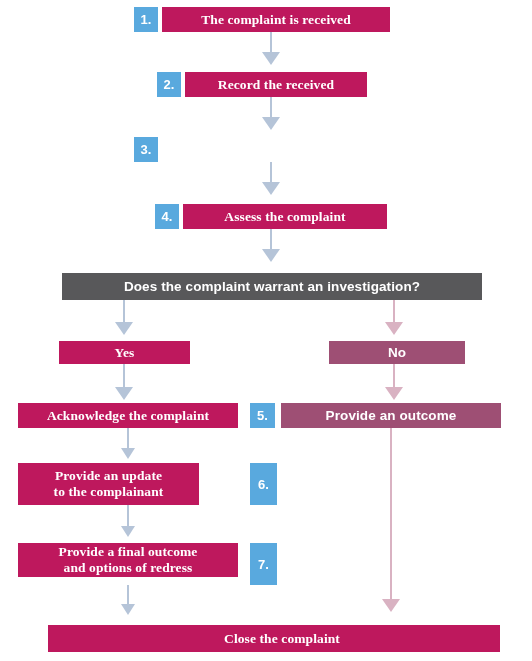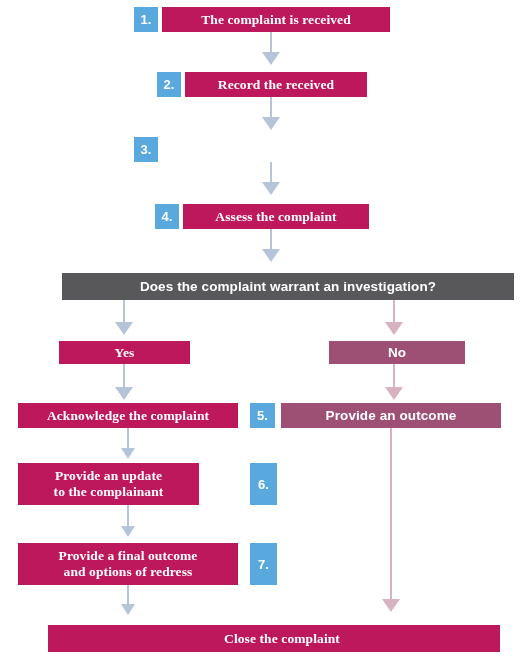--- a/index.html
+++ b/index.html
@@ -85,26 +85,26 @@
 
   <div class="conn conn-blue" style="left:270px; top:97px; width:2px; height:22px;"></div>
   <div class="arrow arrow-blue" style="left:262px; top:117px;"></div>
 
   <div class="badge" style="left:134px; top:137px; width:24px; height:25px;">3.</div>
 
   <div class="conn conn-blue" style="left:270px; top:162px; width:2px; height:22px;"></div>
   <div class="arrow arrow-blue" style="left:262px; top:182px;"></div>
 
   <div class="badge" style="left:155px; top:204px; width:24px; height:25px;">4.</div>
-  <div class="node box-blue" style="left:183px; top:204px; width:186px; height:25px;">Assess the complaint</div>
+  <div class="node box-blue" style="left:183px; top:204px; width:204px; height:25px;">Assess the complaint</div>
 
   <div class="conn conn-blue" style="left:270px; top:229px; width:2px; height:22px;"></div>
   <div class="arrow arrow-blue" style="left:262px; top:249px;"></div>
 
-  <div class="node box-gray" style="left:62px; top:273px; width:452px; height:27px; font-size:13.5px;">Does the complaint warrant an investigation?</div>
+  <div class="node box-gray" style="left:62px; top:273px; width:420px; height:27px; font-size:13.5px;">Does the complaint warrant an investigation?</div>
 
   <div class="conn conn-blue" style="left:123px; top:300px; width:2px; height:24px;"></div>
   <div class="arrow arrow-blue" style="left:115px; top:322px;"></div>
 
   <div class="conn conn-pink" style="left:393px; top:300px; width:2px; height:24px;"></div>
   <div class="arrow arrow-pink" style="left:385px; top:322px;"></div>
 
   <div class="node box-blue" style="left:59px; top:341px; width:131px; height:23px;">Yes</div>
   <div class="node box-maroon" style="left:329px; top:341px; width:136px; height:23px;">No</div>
 
@@ -125,21 +125,21 @@
   <div class="conn conn-pink" style="left:390px; top:428px; width:2px; height:173px;"></div>
   <div class="arrow arrow-pink" style="left:382px; top:599px;"></div>
 
   <div class="node box-blue" style="left:18px; top:463px; width:181px; height:42px;">Provide an update
 to the complainant</div>
   <div class="badge" style="left:250px; top:463px; width:27px; height:42px;">6.</div>
 
   <div class="conn conn-blue" style="left:127px; top:505px; width:2px; height:23px;"></div>
   <div class="arrow arrow-blue arrow-sm" style="left:121px; top:526px;"></div>
 
-  <div class="node box-blue" style="left:18px; top:543px; width:220px; height:42px;text-align:center;">Provide a final outcome
+  <div class="node box-blue" style="left:18px; top:543px; width:220px; height:34px;text-align:center;">Provide a final outcome
 and options of redress</div>
   <div class="badge" style="left:250px; top:543px; width:27px; height:42px;">7.</div>
 
   <div class="conn conn-blue" style="left:127px; top:585px; width:2px; height:21px;"></div>
   <div class="arrow arrow-blue arrow-sm" style="left:121px; top:604px;"></div>
 
   <div class="node box-blue" style="left:48px; top:625px; width:452px; height:27px;padding-left:16px;">Close the complaint</div>
 
 </div>
 

